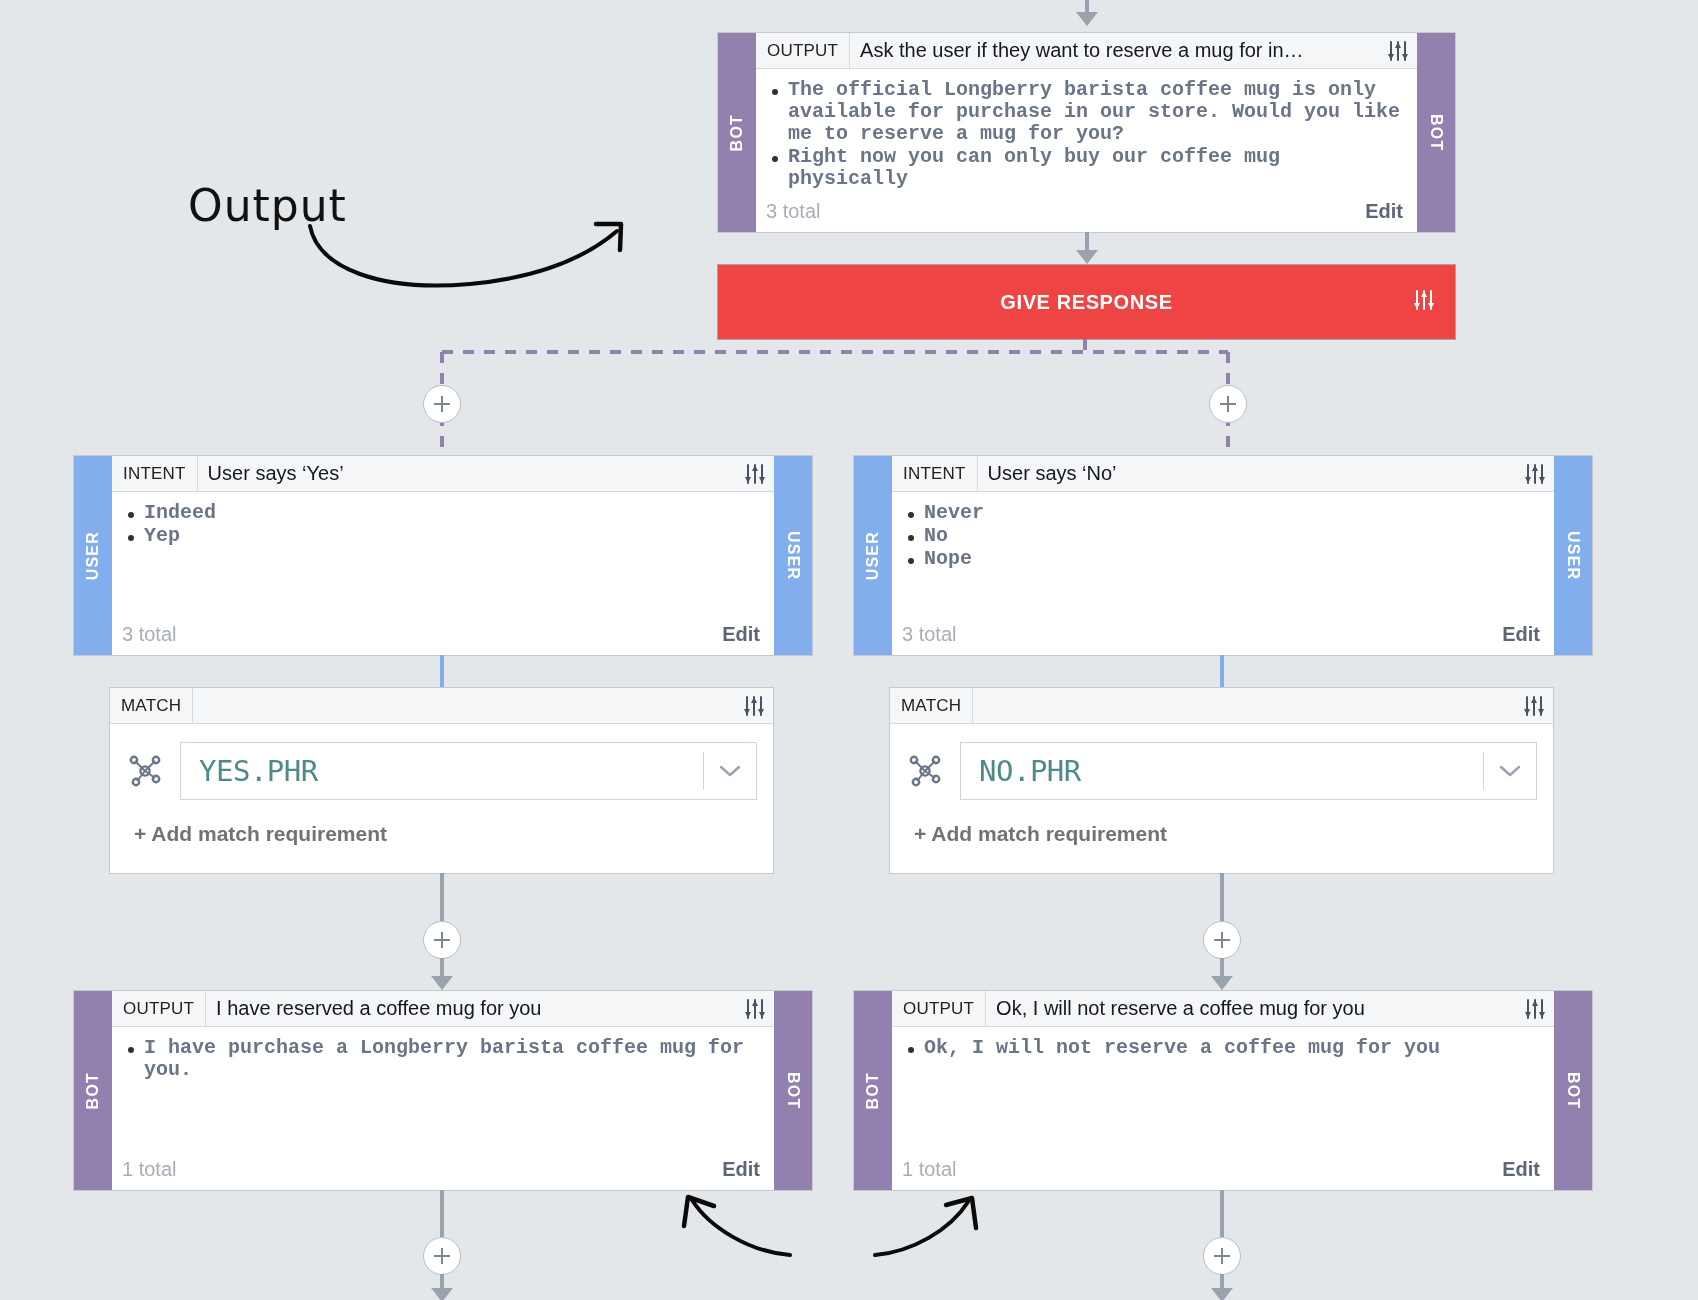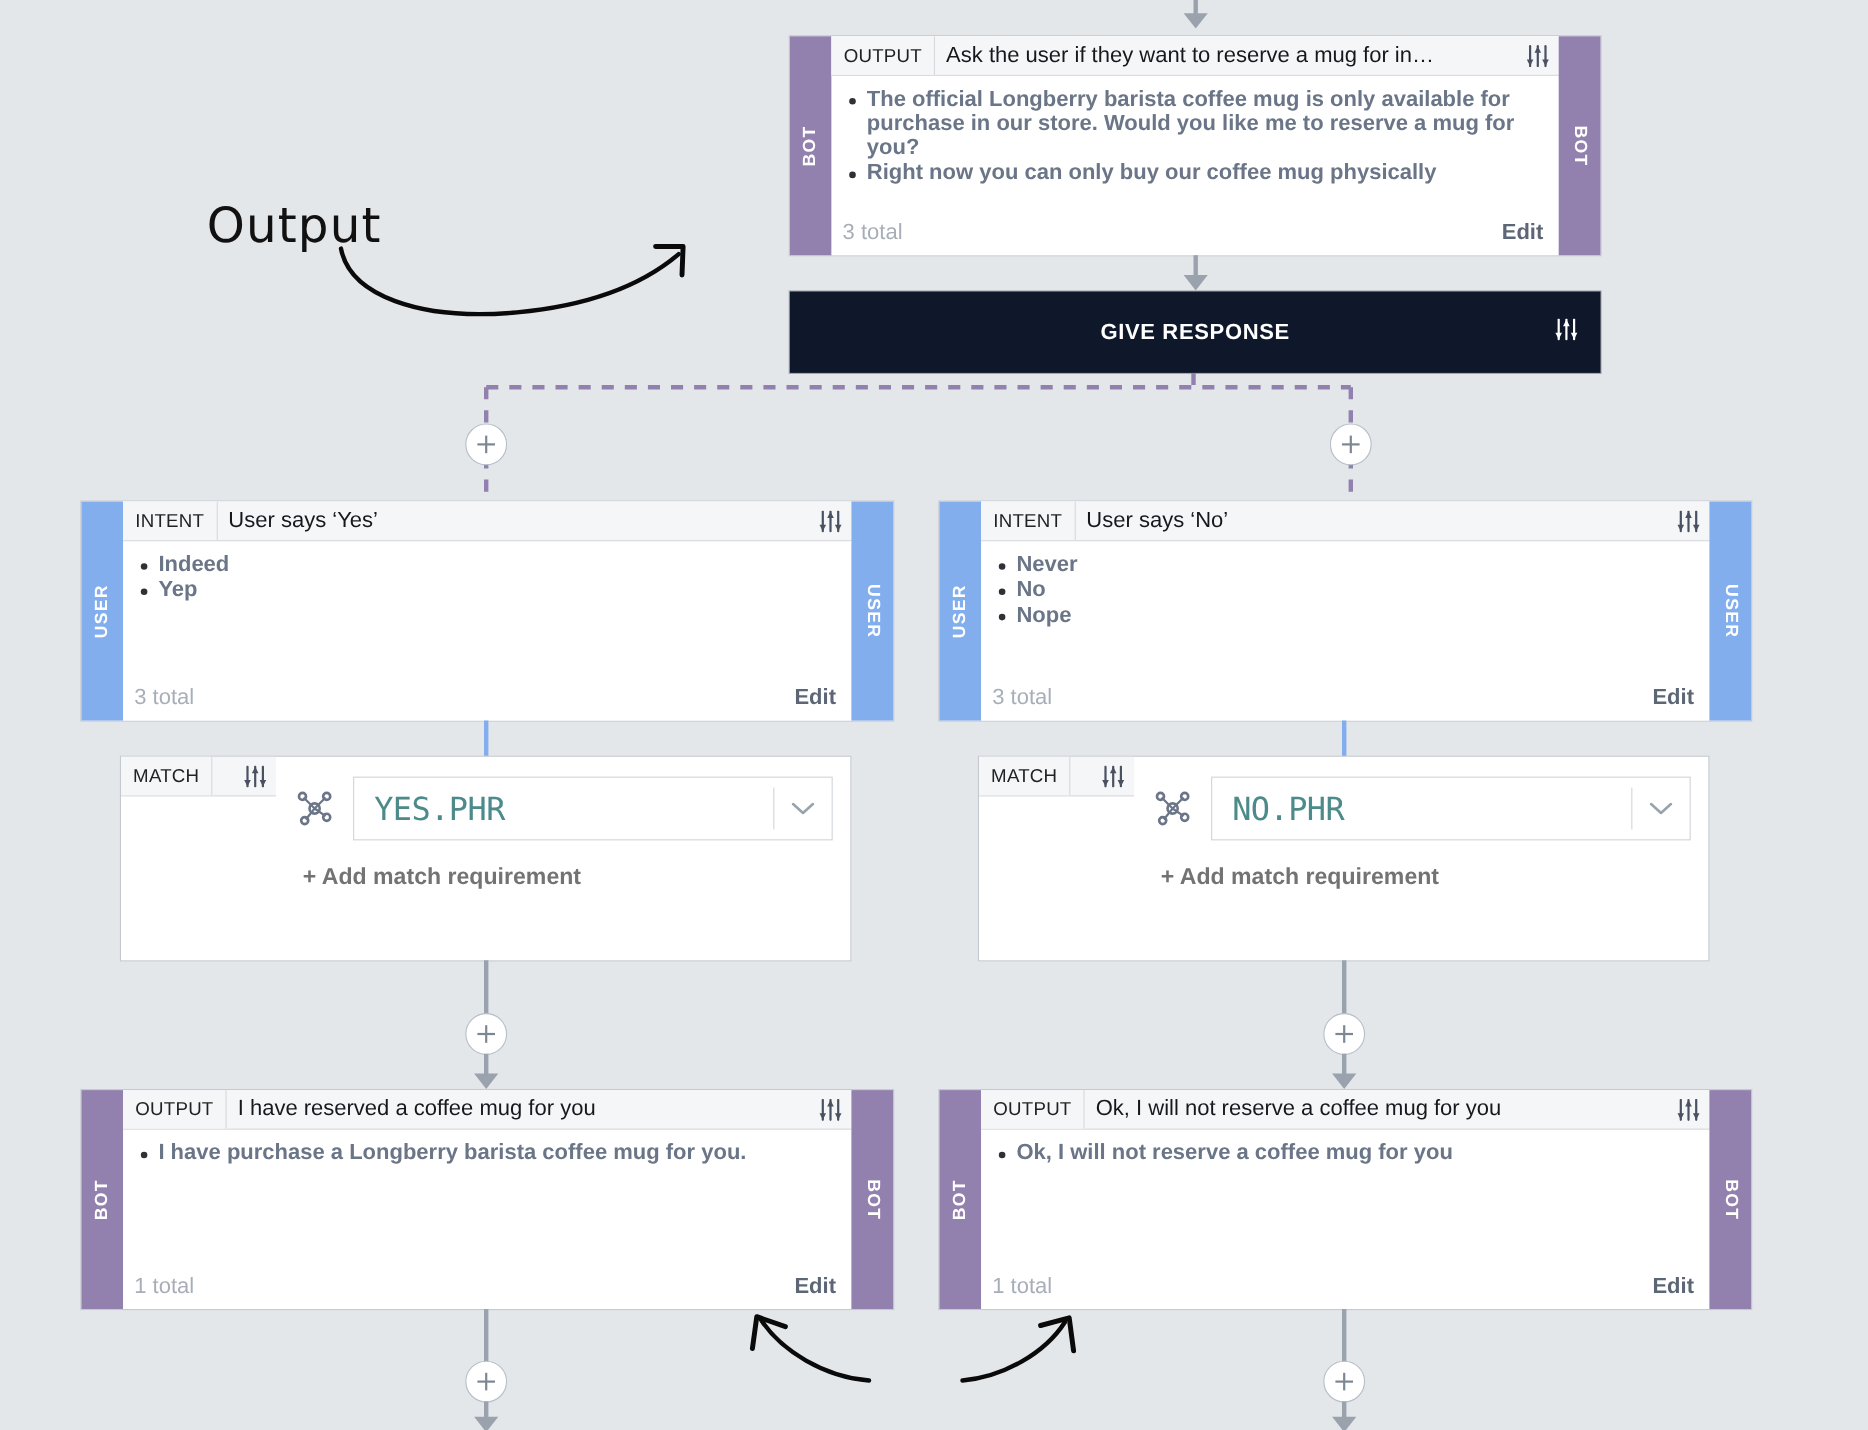--- a/index.html
+++ b/index.html
@@ -31,45 +31,45 @@
               background:#f4f6f8; white-space:nowrap; letter-spacing:.2px;}
   .hdr .ttl { flex:1 1 auto; display:flex; align-items:center; padding:0 10px;
               font-size:20px; color:#15181c; white-space:nowrap;
               overflow:hidden; text-overflow:clip; }
   .hdr .sl  { display:flex; align-items:center; padding:0 8px; }
 
   
   .slider-ico { display:inline-block; width:22px; height:20px; }
   .slider-ico svg { display:block; }
 
-  .content { flex:1 1 auto; padding:10px 6px 0 10px; overflow:hidden; }
+  .content { flex:1 1 auto; padding:10px 6px 0 10px; overflow:hidden;font-family:Liberation Mono, monospace; }
   ul.lines { list-style:none; }
   ul.lines li { position:relative; padding-left:22px; font-size:20px;
                 font-weight:700; color:#6a7587; line-height:1.10;
                 margin-bottom:1px; }
   ul.lines li::before { content:""; position:absolute; left:6px; top:.50em;
                         width:6px; height:6px; border-radius:50%;
                         background:#2e3136; }
   .foot { display:flex; justify-content:space-between; align-items:center;
           padding:4px 14px 9px 10px; }
   .foot .tot  { font-size:20px; color:#a7aeb8; }
   .foot .edit { font-size:20px; font-weight:700; color:#5c6675; cursor:pointer; }
 
   
   .gr-bar { position:absolute; display:flex; align-items:center;
-            background:#0f172a; box-shadow:0 0 0 1px #a3a7ad; }
+            background:#ef4444; box-shadow:0 0 0 1px #a3a7ad; }
   .gr-bar .lbl { flex:1 1 auto; text-align:center; color:#fff;
                  font-size:20px; font-weight:700; letter-spacing:.6px; }
   .gr-bar .sl  { position:absolute; right:20px; top:50%;
                  transform:translateY(-50%); }
 
   
   .match-card { position:absolute; background:#fff;
                 box-shadow:0 0 0 1px #c6cad0; display:flex;
-                flex-direction:row; }
+                flex-direction:column; }
   .match-card .hdr .tag { border-right:1px solid #d6dade; }
   .match-body { flex:1 1 auto; padding:18px 16px 0 18px; }
   .match-row { display:flex; align-items:center; gap:18px; }
   .node-ico { width:34px; height:34px; flex:0 0 34px; }
   .mselect { flex:1 1 auto; display:flex; align-items:center;
              height:58px; border:1px solid #cfd4da; background:#fff; }
   .mselect .val { flex:1 1 auto; padding:0 18px; font-size:29px;
                   color:#4d8a8a; font-family:"DejaVu Sans Mono", monospace;
                   letter-spacing:-.5px; }
   .mselect .sep { width:1px; align-self:stretch; margin:9px 0;

